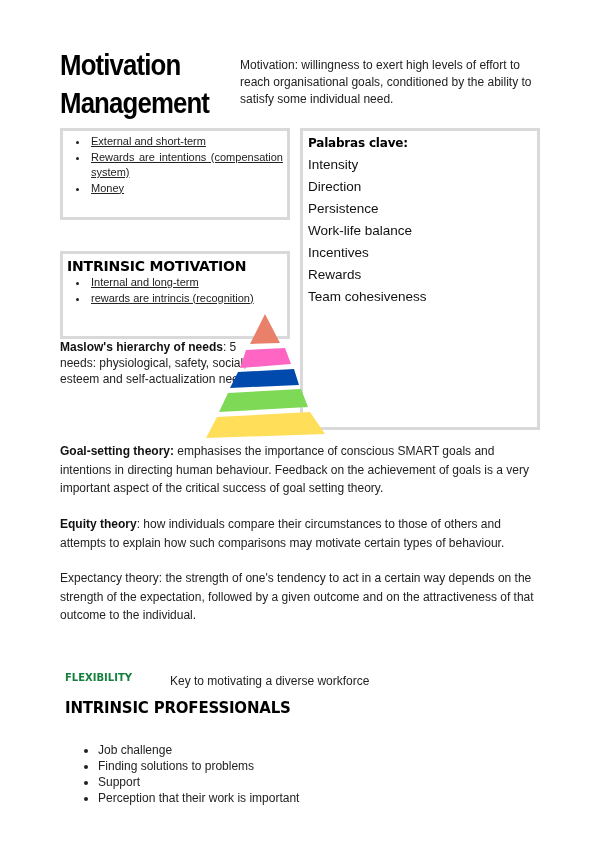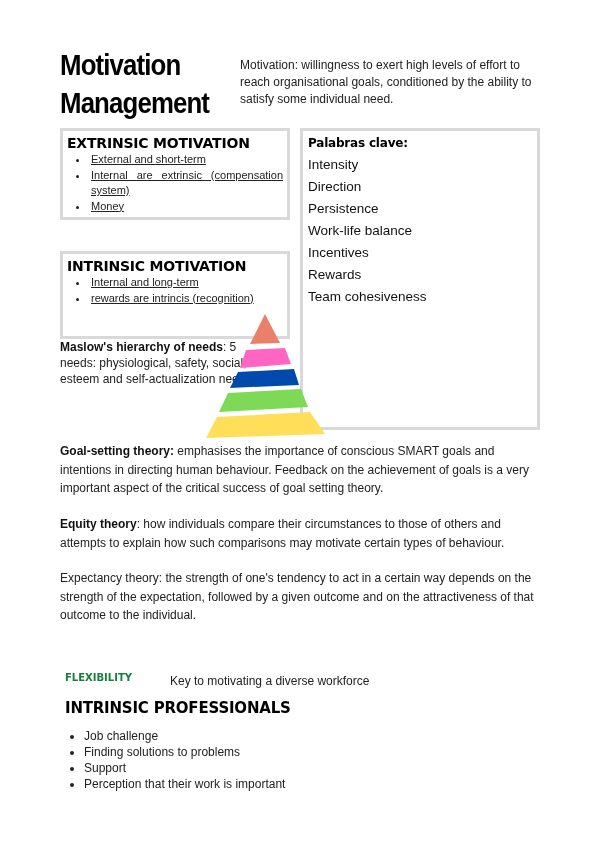--- a/index.html
+++ b/index.html
@@ -22,36 +22,35 @@
   .maslow b { color: #111; }
   .pyramid { left: 200px; top: 312px; width: 130px; height: 128px; z-index: 3; }
   .para { left: 60px; width: 480px; font-size: 12px; line-height: 18.5px; color: #222; }
   .para b { color: #111; }
   .p1 { top: 442px; }
   .p2 { top: 515px; }
   .p3 { top: 569px; }
   .flex-h { left: 65px; top: 672px; font-family: "DejaVu Sans", sans-serif; font-weight: 700; font-size: 10px; color: #15803d; }
   .flex-t { left: 170px; top: 674px; font-size: 12px; color: #222; }
   .mot-h { left: 65px; top: 699px; font-family: "DejaVu Sans", sans-serif; font-weight: 700; font-size: 15px; color: #000; letter-spacing: -0.2px; }
-  .mot-list { left: 62px; top: 724px; margin: 4px; padding-left: 18px; font-size: 12px; line-height: 16px; color: #222; }
+  .mot-list { left: 62px; top: 724px; margin: 18px; padding-left: 18px; font-size: 12px; line-height: 16px; color: #222; }
 </style>
 </head>
 <body>
 
 <div class="abs title">
   <div>Motivation</div>
   <div>Management</div>
 </div>
 <div class="abs intro">Motivation: willingness to exert high levels of effort to reach organisational goals, conditioned by the ability to satisfy some individual need.</div>
 
 <div class="abs box ext">
-  <h3>EXTRINSIC MOTIVATION</h3>
   <ul>
     <li>External and short-term</li>
-    <li>Internal are extrinsic (compensation system)</li>
+    <li>Rewards are intentions (compensation system)</li>
     <li>Money</li>
   </ul>
 </div>
 
 <div class="abs box int">
   <h3>INTRINSIC MOTIVATION</h3>
   <ul>
     <li>Internal and long-term</li>
     <li>rewards are intrincis (recognition)</li>
   </ul>

